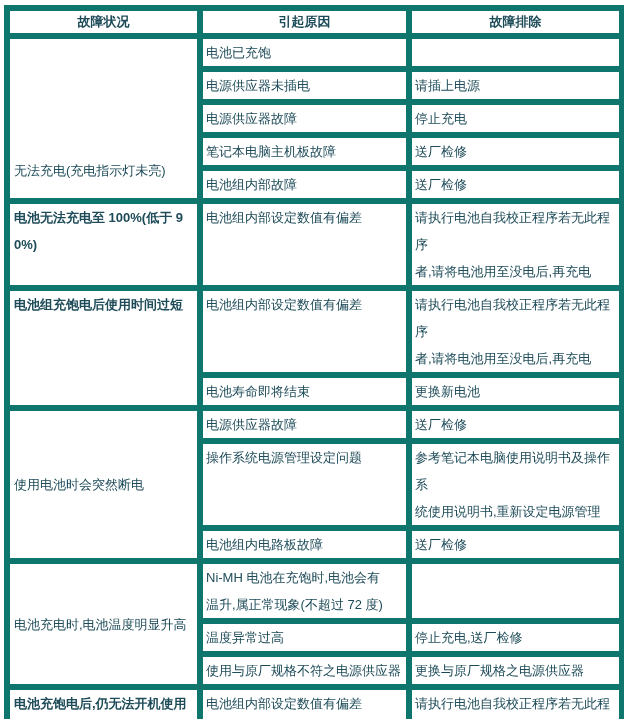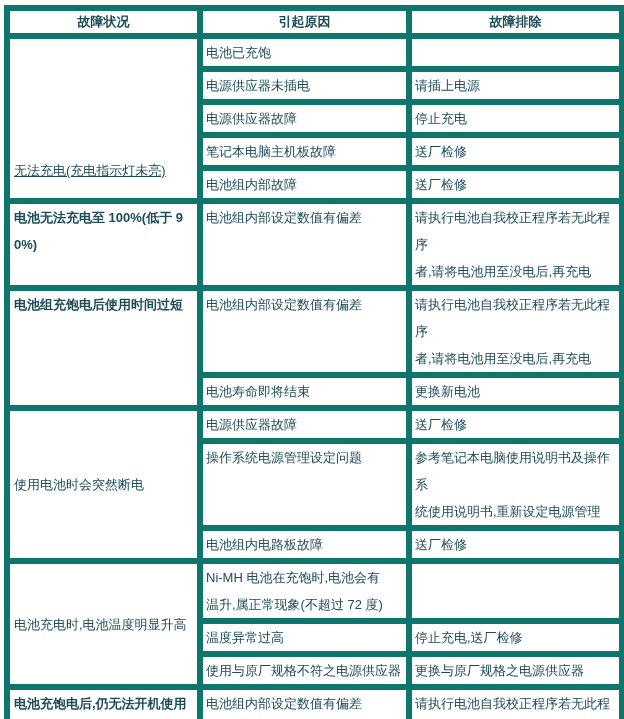--- a/index.html
+++ b/index.html
@@ -38,21 +38,21 @@
     text-align: center;
     vertical-align: middle;
     line-height: normal;
     white-space: normal;
   }
   tr.group-start td { border-top: 2px solid #14532d; }
   td.fault { padding-left: 4px; }
   td.va-top    { vertical-align: top; font-weight: bold; }
   td.va-middle { vertical-align: middle; }
   td.va-bottom { vertical-align: bottom; }
-  td.pb14 { padding-bottom: 14px; text-decoration: underline; }
+  td.pb14 { padding-bottom: 14px; }
 </style>
 </head>
 <body>
 
 <div class="page">
   <table class="fault-table">
     <colgroup>
       <col style="width:193px">
       <col style="width:209px">
       <col style="width:213px">

